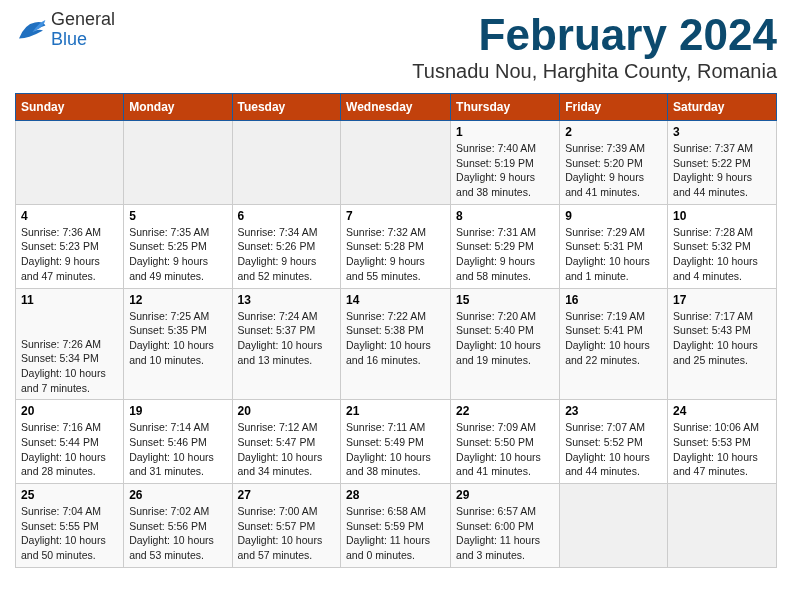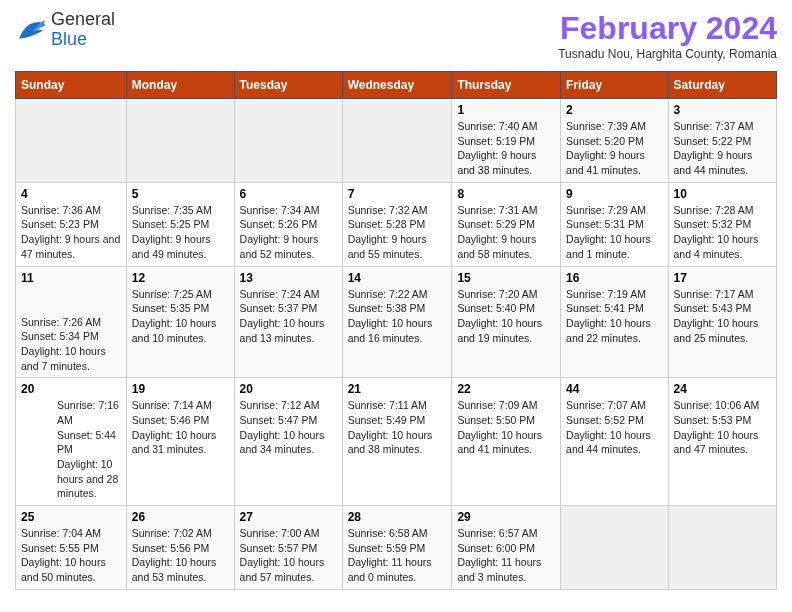--- a/index.html
+++ b/index.html
@@ -28,26 +28,26 @@
       line-height: 1.1;
     }
     .logo-bird {
       width: 32px;
       height: 28px;
     }
     .title-section {
       text-align: right;
     }
     .main-title {
-      font-size: 32px;
+      font-size: 44px;
       font-weight: bold;
-      color: #8b5cf6;
+      color: #0c4a6e;
     }
     .subtitle {
-      font-size: 12px;
+      font-size: 20px;
       color: #333;
       font-weight: normal;
     }
     table {
       width: 100%;
       border-collapse: collapse;
       font-size: 11px;
     }
     thead tr th {
       background-color: #c2410c;
@@ -227,21 +227,21 @@
         <td>
           <span class="day-number">17</span>
           <div class="day-info" style="white-space: pre-line;">Sunrise: 7:17 AM
 Sunset: 5:43 PM
 Daylight: 10 hours and 25 minutes.</div>
         </td>
       </tr>
       <tr>
         <td>
           <span class="day-number">20</span>
-          <div class="day-info" style="white-space: pre-line; margin-left: 36px;">Sunrise: 7:16 AM
+          <div class="day-info" style="white-space: pre-line;">Sunrise: 7:16 AM
 Sunset: 5:44 PM
 Daylight: 10 hours and 28 minutes.</div>
         </td>
         <td>
           <span class="day-number">19</span>
           <div class="day-info" style="white-space: pre-line;">Sunrise: 7:14 AM
 Sunset: 5:46 PM
 Daylight: 10 hours and 31 minutes.</div>
         </td>
         <td>
@@ -256,21 +256,21 @@
 Sunset: 5:49 PM
 Daylight: 10 hours and 38 minutes.</div>
         </td>
         <td>
           <span class="day-number">22</span>
           <div class="day-info" style="white-space: pre-line;">Sunrise: 7:09 AM
 Sunset: 5:50 PM
 Daylight: 10 hours and 41 minutes.</div>
         </td>
         <td>
-          <span class="day-number">44</span>
+          <span class="day-number">23</span>
           <div class="day-info" style="white-space: pre-line;">Sunrise: 7:07 AM
 Sunset: 5:52 PM
 Daylight: 10 hours and 44 minutes.</div>
         </td>
         <td>
           <span class="day-number">24</span>
           <div class="day-info" style="white-space: pre-line;">Sunrise: 10:06 AM
 Sunset: 5:53 PM
 Daylight: 10 hours and 47 minutes.</div>
         </td>

